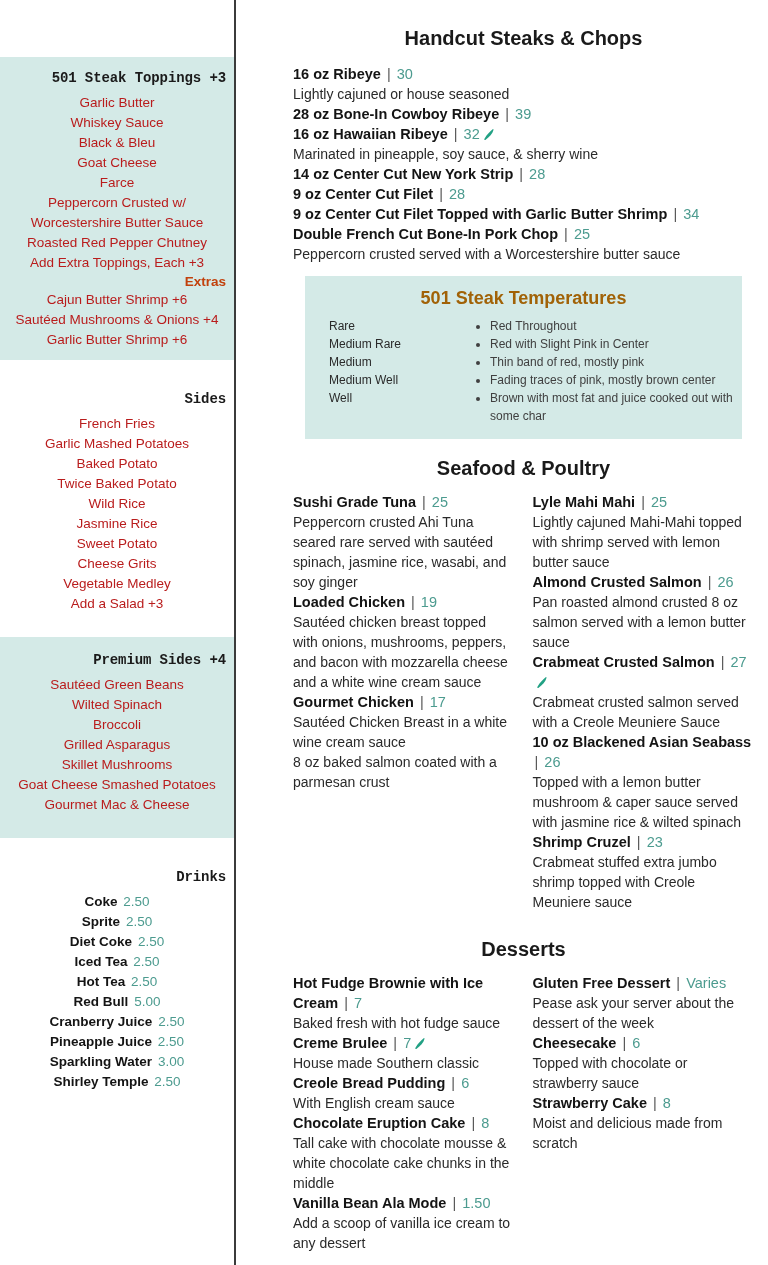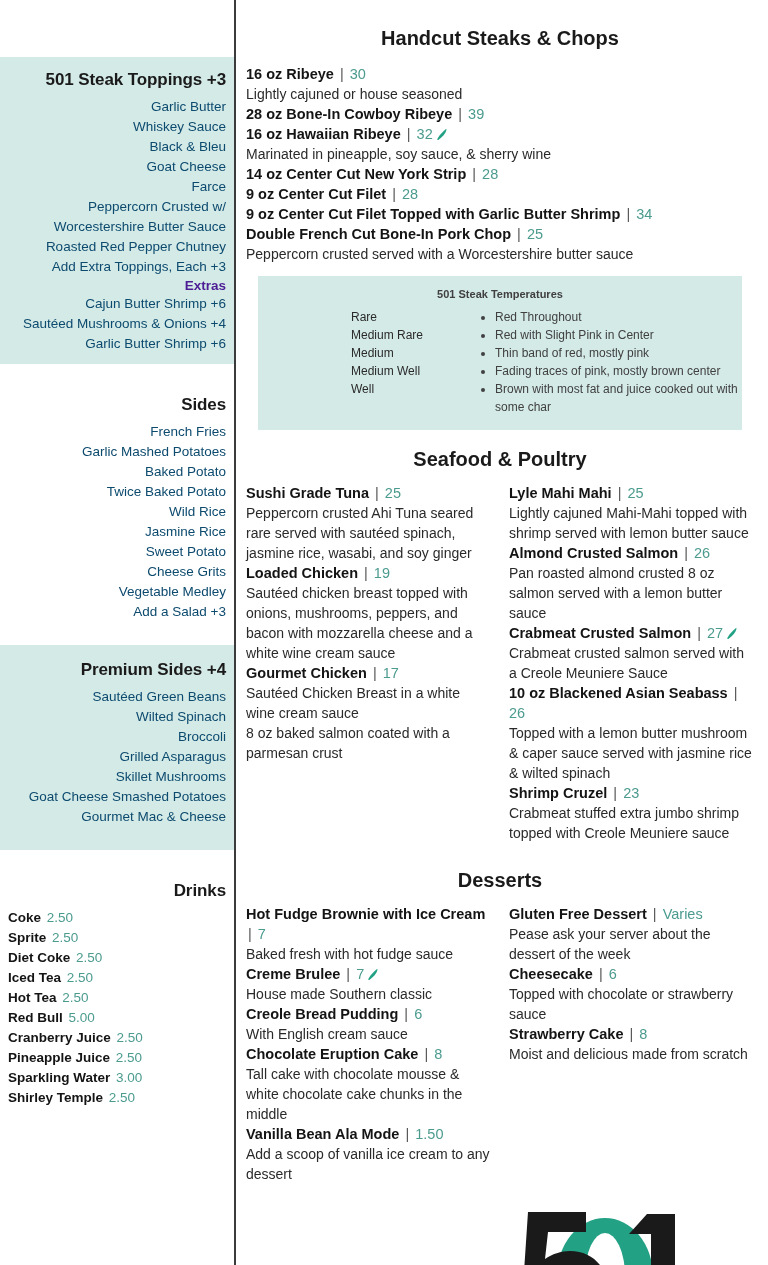--- a/index.html
+++ b/index.html
@@ -41,52 +41,54 @@
     background: #d4eae7;
     padding: 10px 8px 12px 8px;
   }
   .plain {
     background: #ffffff;
     padding: 10px 8px 12px 8px;
     margin-top: 13px;
   }
   .left-col .sec-title {
     text-align: right;
-    font-size: 17px;
+    font-size: 14px;
     font-weight: bold;
     color: #1a1a1a;
     margin: 2px 0 7px 0;
     letter-spacing: -0.1px;
+    font-family: Liberation Mono, monospace;
   }
   .left-col .sub-title {
     text-align: right;
     font-size: 13.5px;
     font-weight: bold;
-    color: #4c1d95;
+    color: #c2410c;
     margin: 1px 0 1px 0;
   }
   .left-col .li {
-    text-align: right;
+    text-align: center;
     font-size: 13.5px;
     line-height: 20px;
-    color: #0c4a6e;
+    color: #b91c1c;
   }
   .drink-row {
-    text-align: left;
+    text-align: center;
     font-size: 13.5px;
     line-height: 20px;
   }
   .drink-row .dname { font-weight: bold; color: #141414; }
   .drink-row .dprice { color: #4c9b8f; font-weight: normal; margin-left: 2px; }
 
   
   .right-col {
     flex: 1 1 auto;
     padding: 0 14px 0 12px;
     position: relative;
+    margin-left: 47px;
   }
   .main-title {
     text-align: center;
     font-size: 20px;
     font-weight: bold;
     margin: 27px 0 14px 0;
     color: #1a1a1a;
   }
   .main-title.sec { margin: 18px 0 12px 0; }
 
@@ -111,28 +113,29 @@
   }
 
   
   .temps {
     background: #d4eae7;
     margin: 12px 12px 0 12px;
     padding: 10px 0 14px 0;
   }
   .temps h3 {
     text-align: center;
-    font-size: 11px;
+    font-size: 18px;
     font-weight: bold;
     margin: 2px 0 8px 0;
-    color: #404040;
+    color: #a16207;
   }
   .temps-grid {
     display: flex;
-    padding-left: 93px;
+    padding-left: 24px;
+    gap: 17px;
   }
   .temps-left { width: 130px; }
   .temps-right { flex: 1; }
   .temps-left div {
     font-size: 12px;
     line-height: 18px;
     color: #2a2a2a;
   }
   .temps-right li {
     font-size: 12px;

